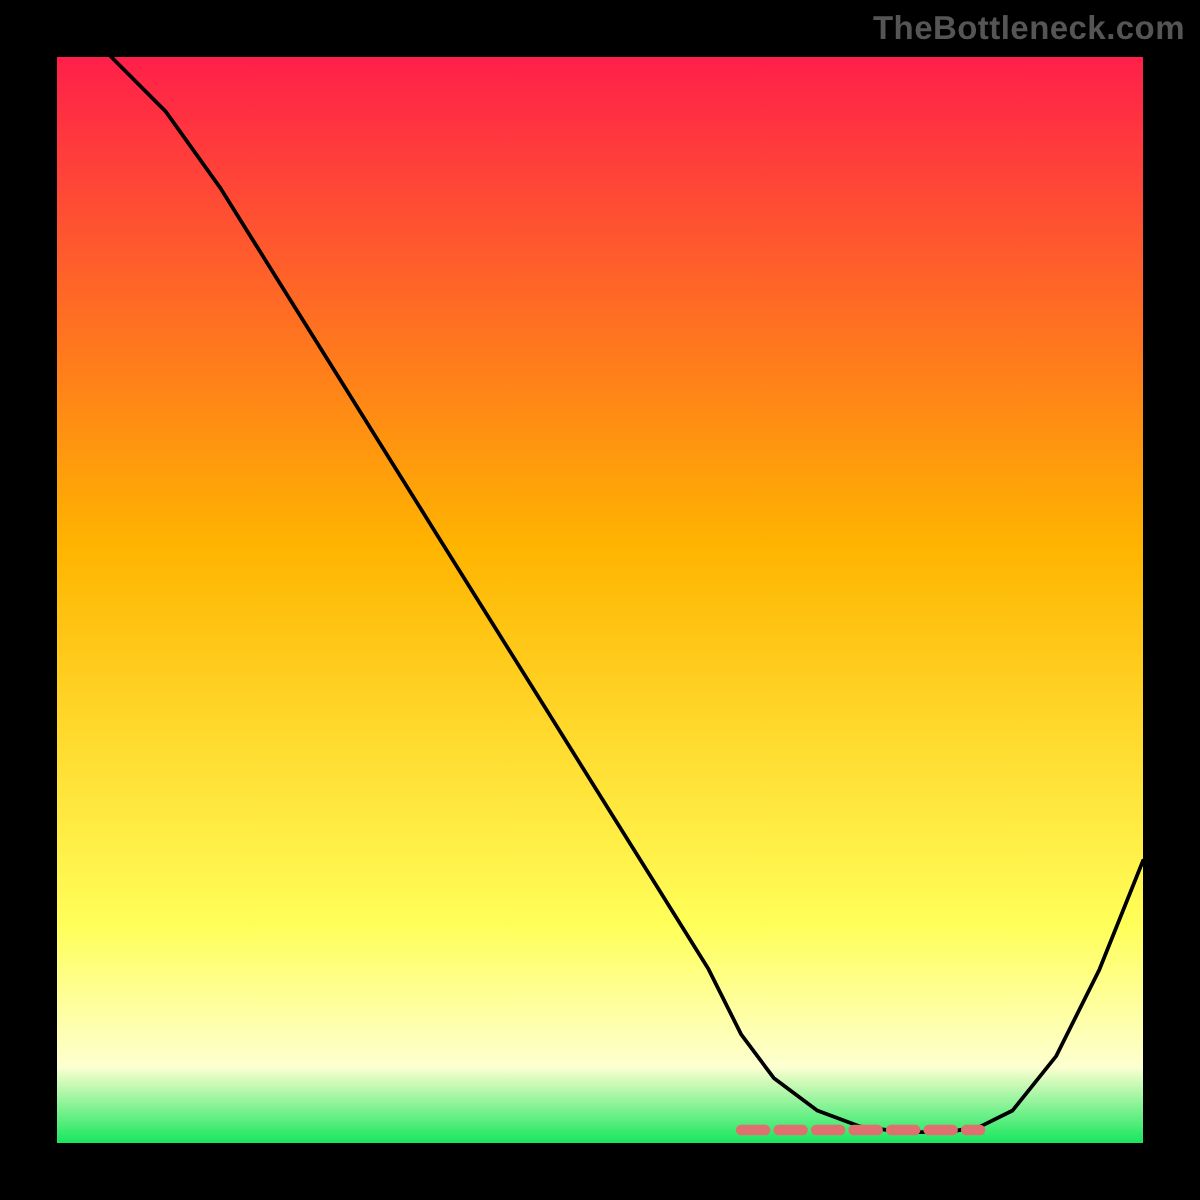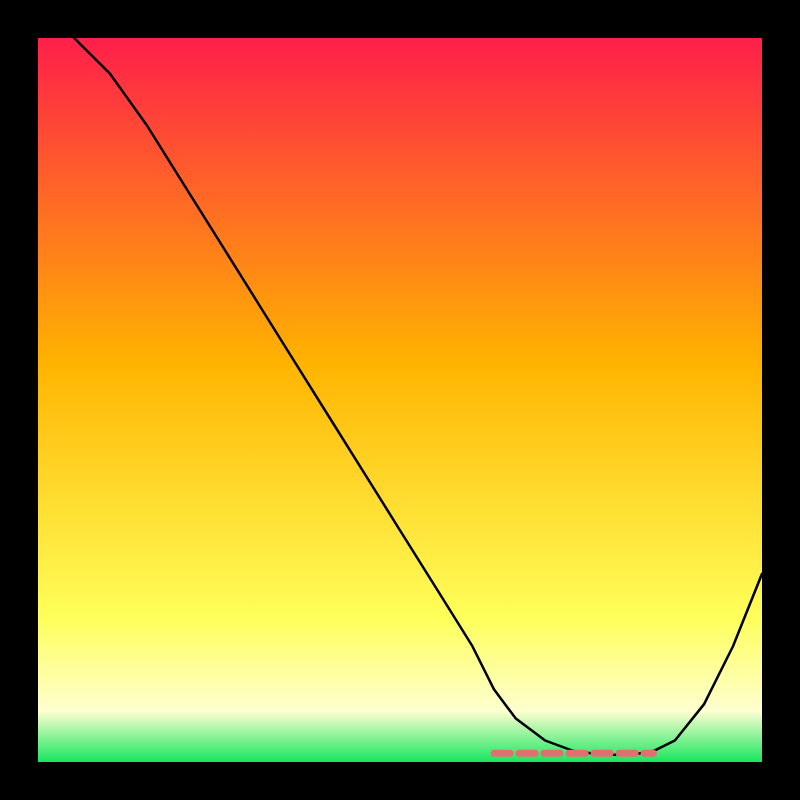--- a/index.html
+++ b/index.html
@@ -21,20 +21,21 @@
     top: 38px;
     width: 724px;
     height: 724px;
   }
   svg { display: block; }
 </style>
 </head>
 <body>
 
 <div class="container">
+  <div class="watermark">TheBottleneck.com</div>
   <div class="plot">
     <svg id="chart-svg" width="724" height="724" viewBox="0 0 724 724">
         <defs>
           <linearGradient id="bg-grad" x1="0" y1="0" x2="0" y2="1">
             <stop offset="0%" stop-color="#ff1f4a"></stop>
             <stop offset="45%" stop-color="#ffb400"></stop>
             <stop offset="80%" stop-color="#ffff5a"></stop>
             <stop offset="93%" stop-color="#fdffd0"></stop>
             <stop offset="100%" stop-color="#17e65e"></stop>
           </linearGradient>

